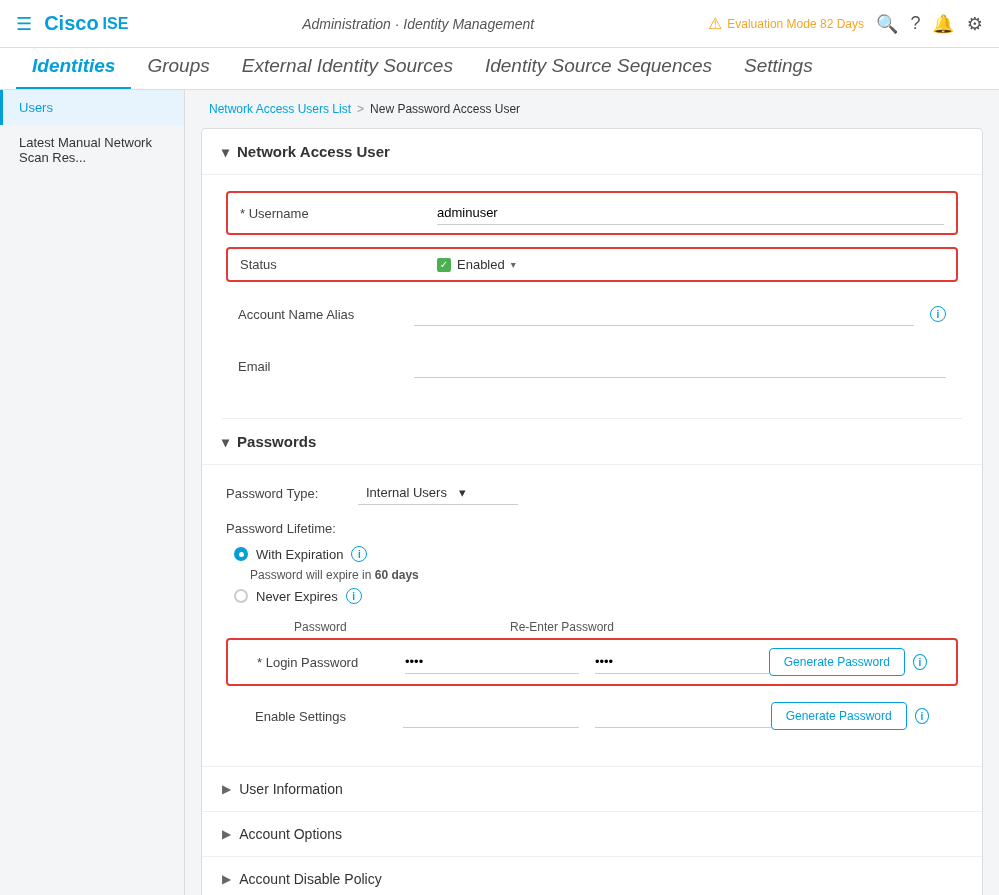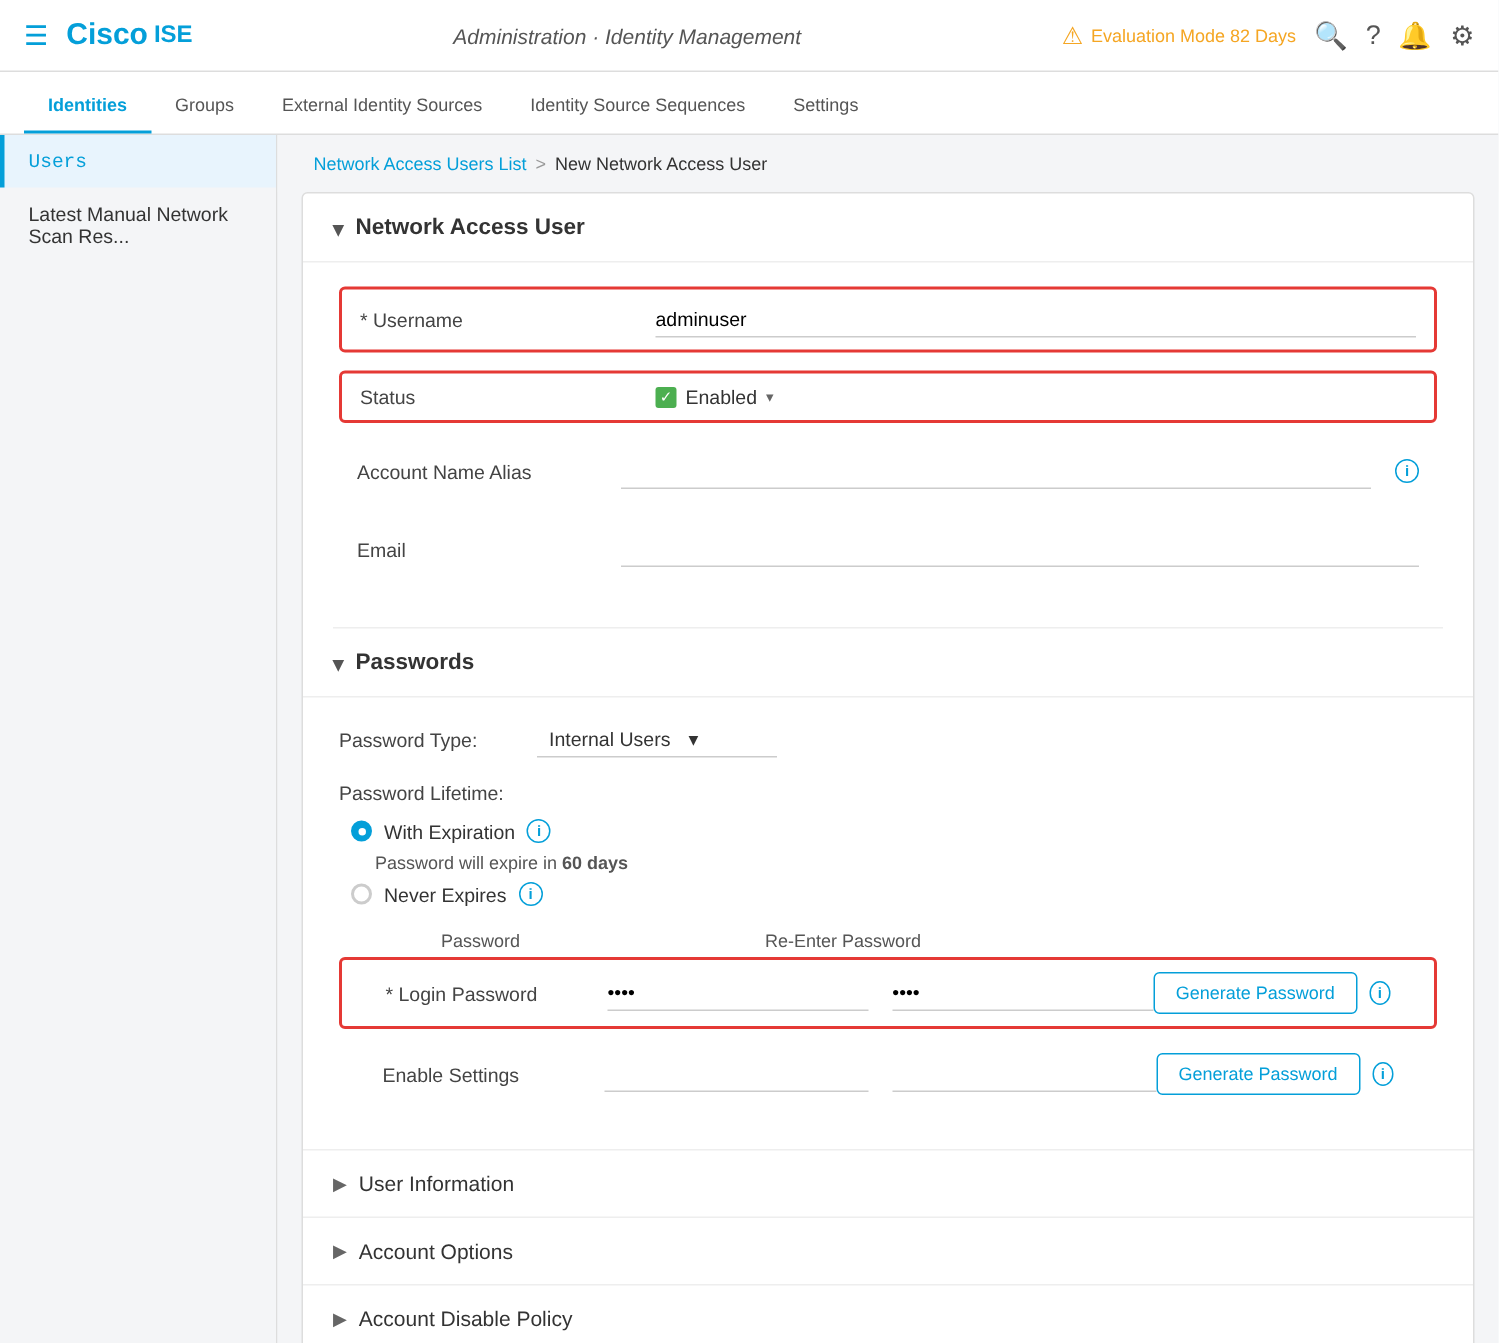--- a/index.html
+++ b/index.html
@@ -18,38 +18,38 @@
     .eval-badge { display: flex; align-items: center; gap: 5px; color: #f5a623; font-size: 12px; font-weight: 500; }
     .eval-badge .warn-icon { color: #f5a623; font-size: 16px; }
     .nav-icon { font-size: 18px; color: #555; cursor: pointer; }
 
     
     .tab-nav {
       display: flex; background: #fff; border-bottom: 1px solid #ddd;
       padding: 0 16px; height: 42px; align-items: flex-end;
     }
     .tab-item {
-      padding: 10px 16px; font-size: 12px; color: #555; cursor: pointer;
-      border-bottom: 2px solid transparent; white-space: nowrap;
+      padding: 10px 16px; font-size: 19px; color: #555; cursor: pointer;
+      border-bottom: 2px solid transparent; white-space: nowrap; font-style: italic;
     }
     .tab-item.active { color: #049fd9; border-bottom: 2px solid #049fd9; font-weight: 600; }
 
     
     .layout { display: flex; min-height: calc(895px - 90px); }
 
     
     .sidebar {
       width: 185px; background: #f4f5f7; border-right: 1px solid #ddd;
       padding: 0;
     }
     .sidebar-item {
       padding: 10px 16px; font-size: 13px; color: #333; cursor: pointer;
       border-left: 3px solid transparent;
     }
-    .sidebar-item.active { background: #e8f4fd; border-left: 3px solid #049fd9; color: #049fd9; font-weight: 500; font-family: Liberation Mono, monospace; }
+    .sidebar-item.active { background: #e8f4fd; border-left: 3px solid #049fd9; color: #049fd9; font-weight: 500; }
 
     
     .main-content { flex: 1; background: #f4f5f7; padding: 0; overflow-y: auto; }
 
     
     .breadcrumb { display: flex; align-items: center; gap: 6px; padding: 12px 24px; font-size: 12px; color: #555; background: #f4f5f7; }
     .breadcrumb a { color: #049fd9; text-decoration: none; }
     .breadcrumb .sep { color: #999; }
     .breadcrumb .current { color: #333; }
 
@@ -182,21 +182,21 @@
   <div class="sidebar">
     <div class="sidebar-item active">Users</div>
     <div class="sidebar-item">Latest Manual Network Scan Res...</div>
   </div>
 
   <div class="main-content">
 
     <div class="breadcrumb">
       <a href="#">Network Access Users List</a>
       <span class="sep">&gt;</span>
-      <span class="current">New Network Access User</span>
+      <span class="current">New Password Access User</span>
     </div>
 
     <div class="form-card">
 
       <div>
         <div class="section-header">
           <span class="section-toggle">▾</span>
           <span>Network Access User</span>
         </div>
         <div class="section-body">

